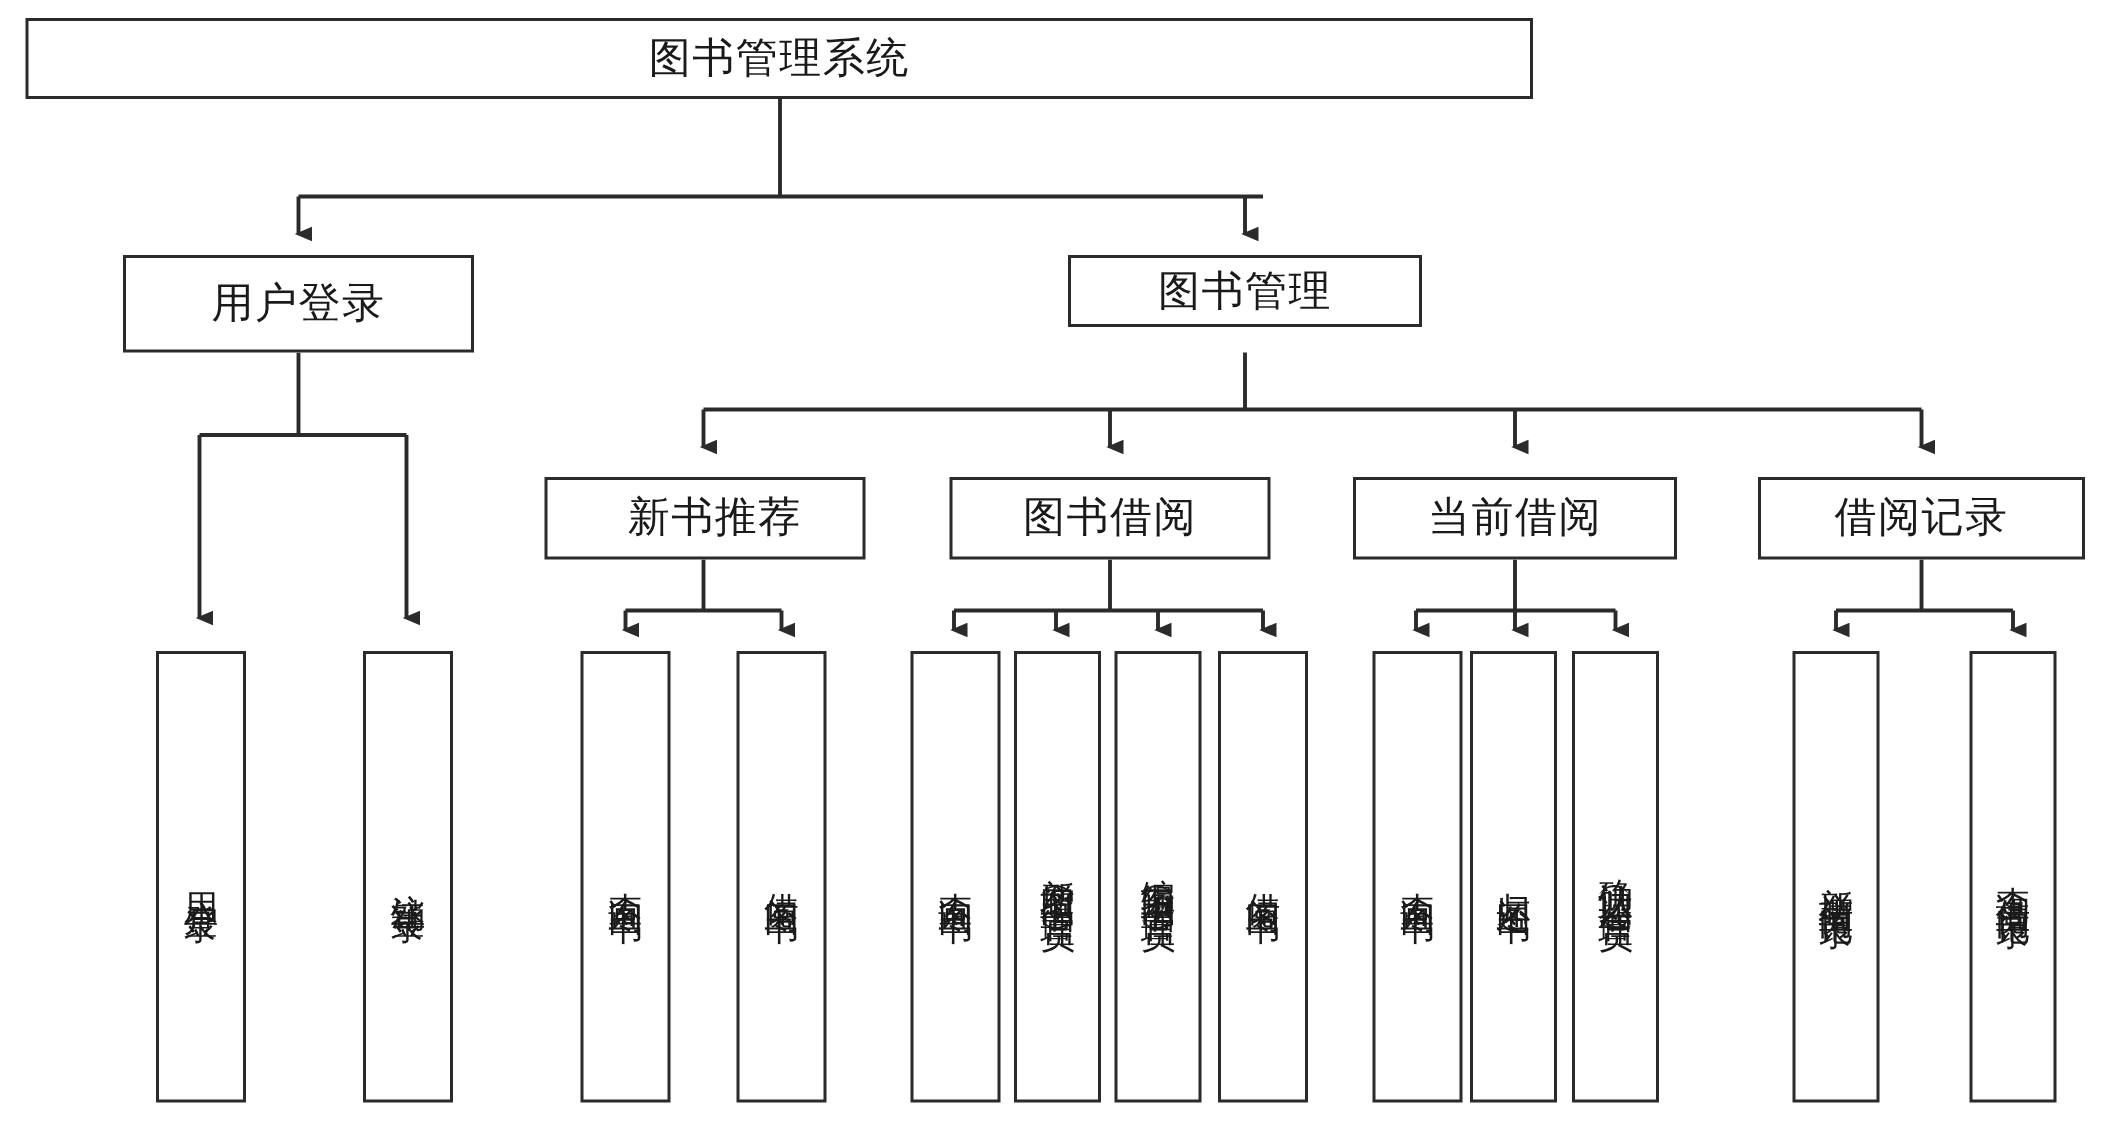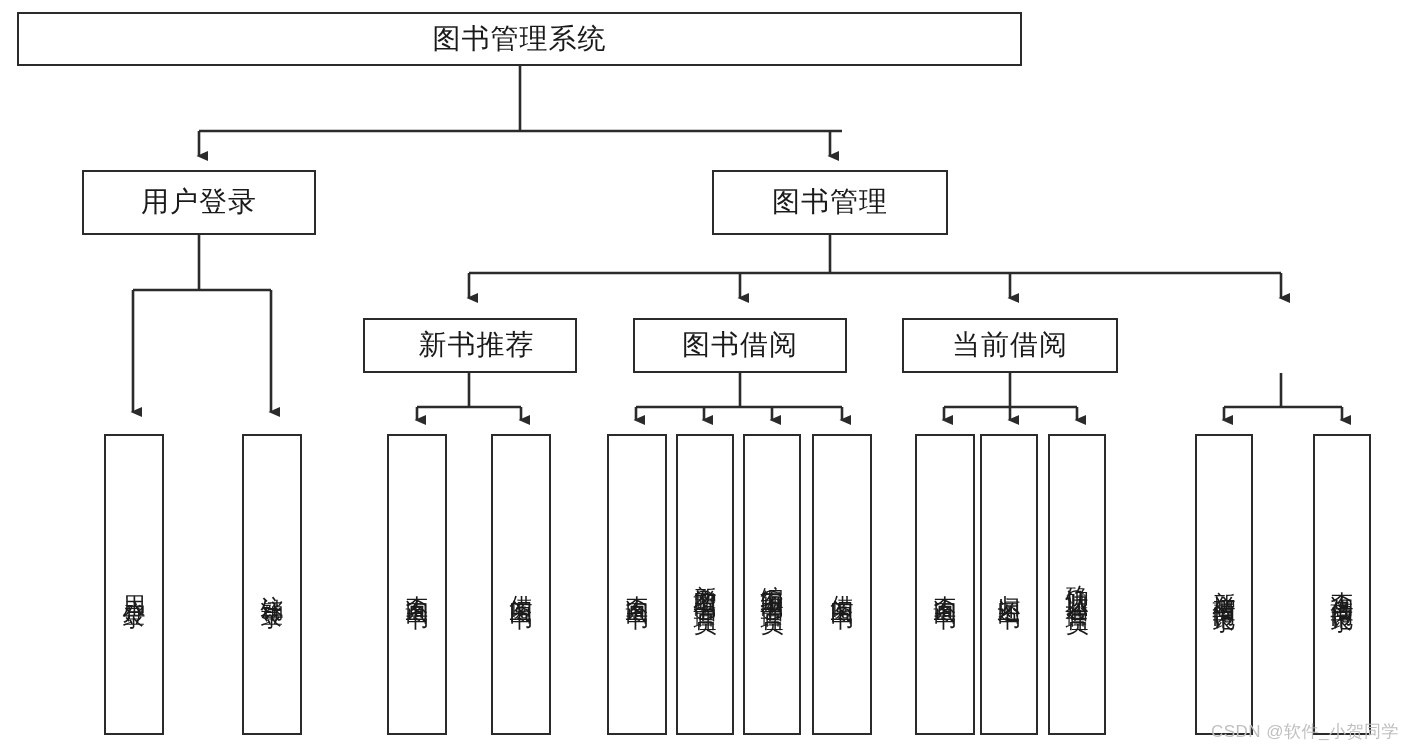--- a/index.html
+++ b/index.html
@@ -121,36 +121,39 @@
   </svg>
 
   <div class="node horiz" style="left:17px; top:12px; width:1005px; height:54px;">
     <span class="hlabel">图书管理系统</span>
   </div>
 
   <div class="node horiz" style="left:82px; top:170px; width:234px; height:65px;">
     <span class="hlabel">用户登录</span>
   </div>
 
-  <div class="node horiz" style="left:712px; top:170px; width:236px; height:65px;">
+  <div class="node horiz" style="left:712px; top:170px; width:236px; height:48px;">
     <span class="hlabel">图书管理</span>
   </div>
 
   <div class="node horiz" style="left:363px; top:318px; width:214px; height:55px;padding-left:13px;">
     <span class="hlabel">新书推荐</span>
   </div>
 
   <div class="node horiz" style="left:633px; top:318px; width:214px; height:55px;">
     <span class="hlabel">图书借阅</span>
   </div>
 
   <div class="node horiz" style="left:902px; top:318px; width:216px; height:55px;">
     <span class="hlabel">当前借阅</span>
   </div>
 
+  <div class="node horiz" style="left:1172px; top:318px; width:218px; height:55px;">
+    <span class="hlabel">借阅记录</span>
+  </div>
 
   <div class="node vert" style="left:104px; top:434px; width:60px; height:301px;">
     <span class="vlabel">用户登录</span>
   </div>
 
   <div class="node vert" style="left:242px; top:434px; width:60px; height:301px;">
     <span class="vlabel">注销登录</span>
   </div>
 
   <div class="node vert" style="left:387px; top:434px; width:60px; height:301px;">
@@ -190,15 +193,14 @@
   </div>
 
   <div class="node vert" style="left:1195px; top:434px; width:58px; height:301px;">
     <span class="vlabel">新增借阅记录</span>
   </div>
 
   <div class="node vert" style="left:1313px; top:434px; width:58px; height:301px;">
     <span class="vlabel">查询借阅记录</span>
   </div>
 
-  <div id="watermark">CSDN @软件_小贺同学</div>
 
 </div>
 
 </body></html>

